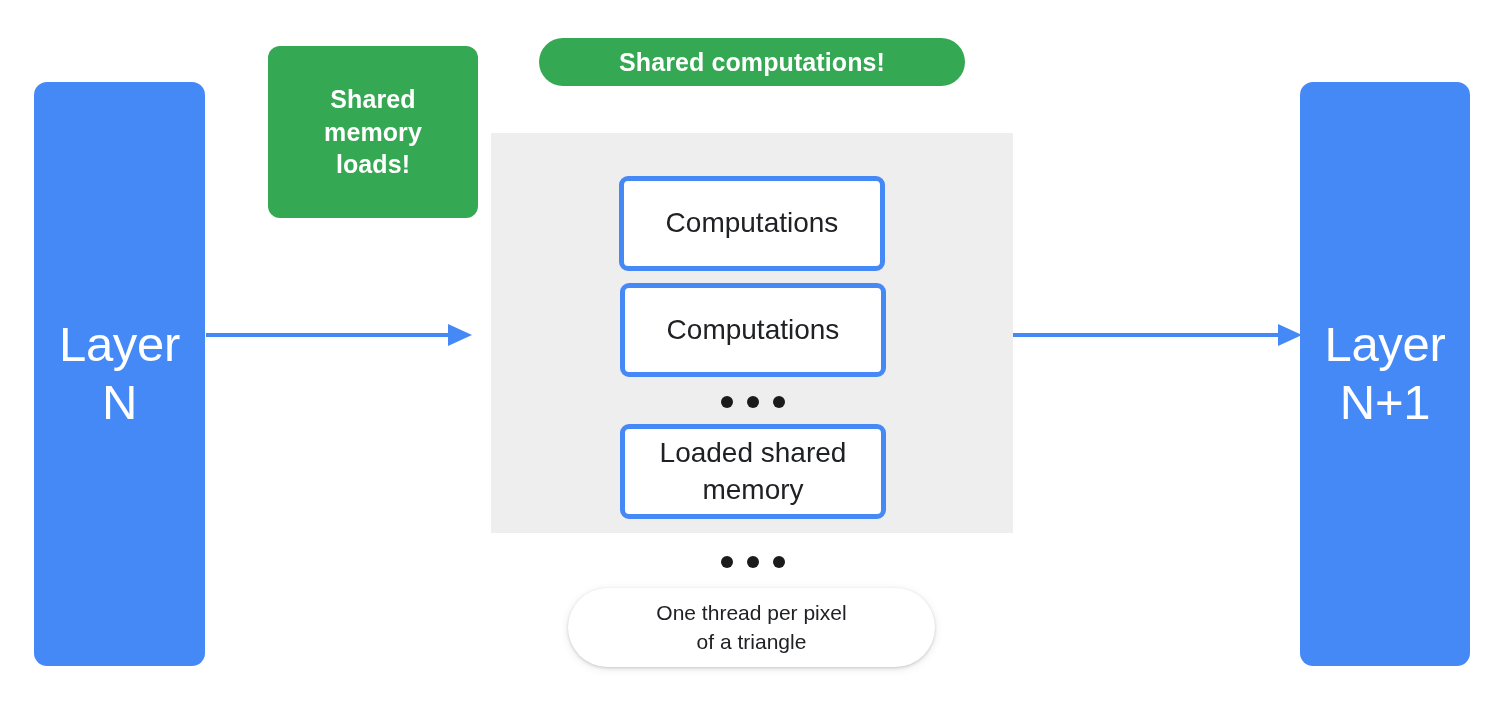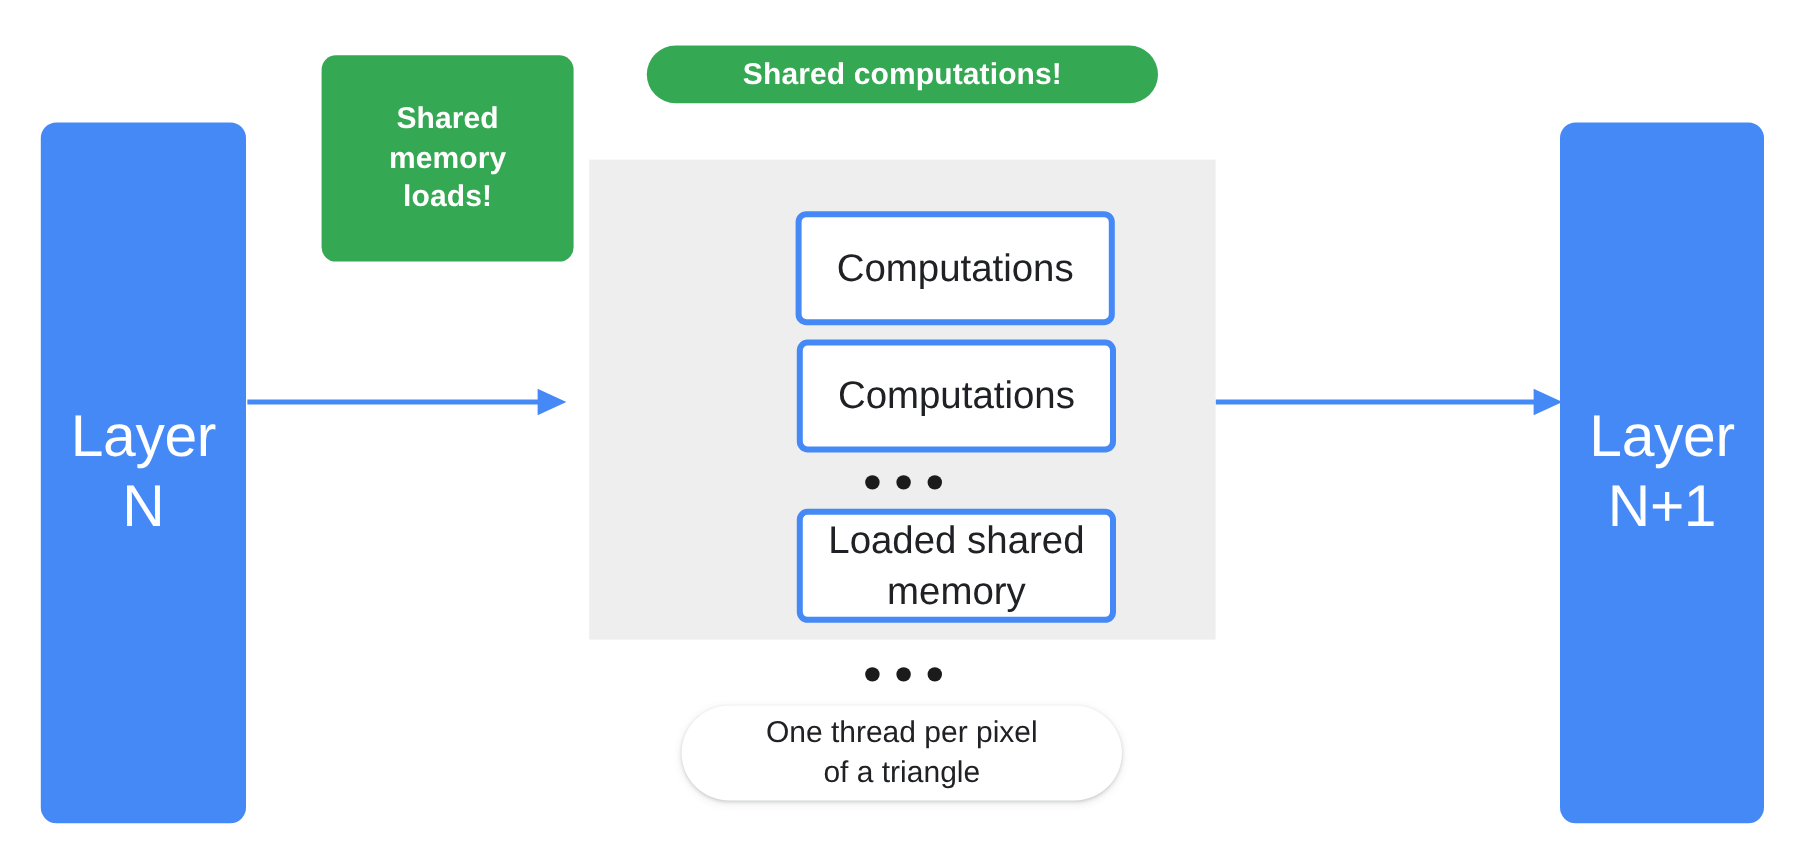--- a/index.html
+++ b/index.html
@@ -27,21 +27,20 @@
     display: flex;
     align-items: center;
     justify-content: center;
     color: #ffffff;
     font-size: 49px;
     line-height: 1.18;
     font-weight: 400;
     text-align: center;
     letter-spacing: -0.3px;
     white-space: pre-line;
-    margin-top: 20px;
   }
   #layer-n-slab   { left: 34px;   top: 82px; width: 171px; height: 584px; }
   #layer-n1-slab  { left: 1300px; top: 82px; width: 170px; height: 584px; }
 
   
   .callout-green-box {
     position: absolute;
     background: #35A853;
     border-radius: 12px;
     display: flex;
@@ -85,21 +84,21 @@
     color: #ffffff;
     font-size: 25px;
     font-weight: 700;
     letter-spacing: 0.1px;
   }
   #pill-one-thread-per-pixel {
     left: 568px; top: 588px; width: 367px; height: 79px;
     background: #ffffff;
     border-radius: 40px;
     color: #202124;
-    font-size: 25px;
+    font-size: 21px;
     font-weight: 400;
     line-height: 1.35;
     white-space: pre-line;
     box-shadow: 0 1px 3px rgba(60,64,67,0.22), 0 2px 8px rgba(60,64,67,0.12);
   }
 
   
   #gpu-block {
     position: absolute;
     left: 491px;
@@ -113,26 +112,25 @@
   .thread-box {
     position: absolute;
     background: #ffffff;
     border: 5px solid #4589F7;
     border-radius: 9px;
     display: flex;
     align-items: center;
     justify-content: center;
     text-align: center;
     color: #202124;
-    font-size: 32px;
+    font-size: 28px;
     line-height: 1.30;
     font-weight: 400;
     white-space: pre-line;
     box-sizing: border-box;
-    margin-left: 44px;
   }
   #thread-box-0 { left: 619px; top: 176px; width: 266px; height: 95px; }
   #thread-box-1 { left: 620px; top: 283px; width: 266px; height: 94px; }
   #thread-box-2 { left: 620px; top: 424px; width: 266px; height: 95px; }
 
   
   .dots-row {
     position: absolute;
     display: flex;
     align-items: center;

